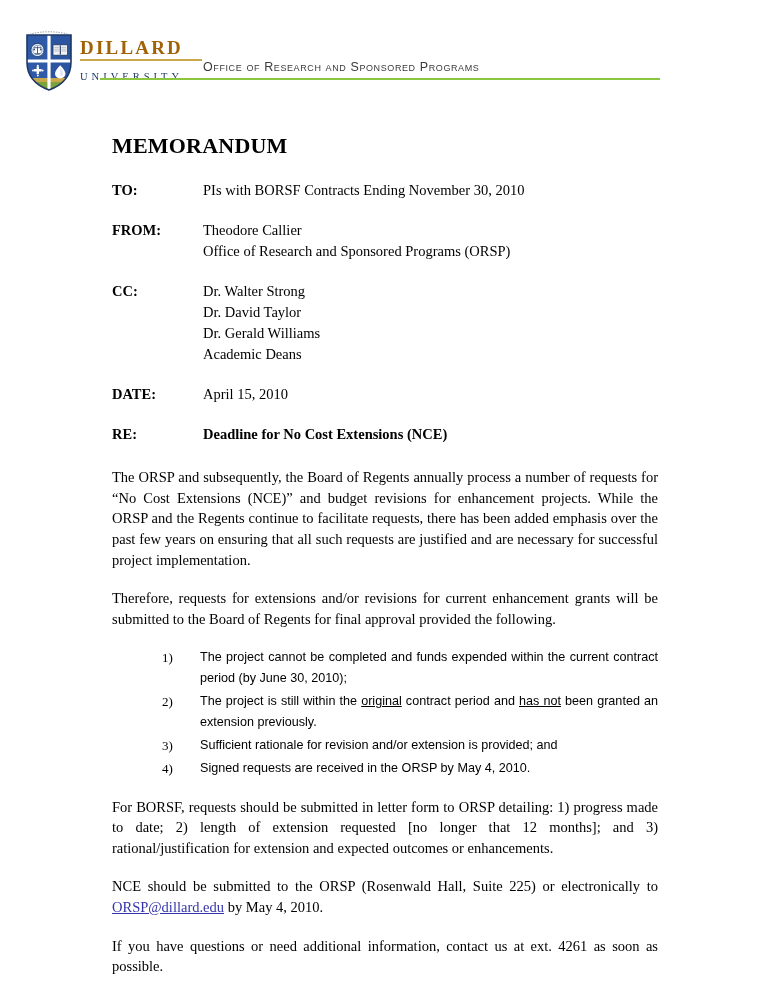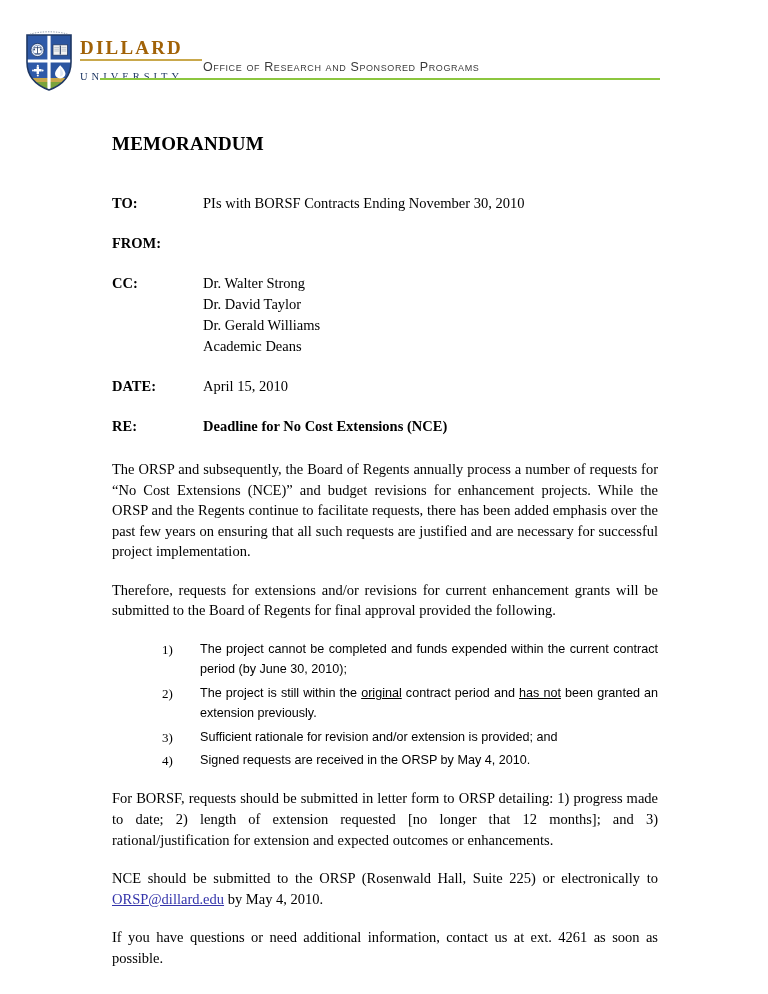--- a/index.html
+++ b/index.html
@@ -103,22 +103,22 @@
 
   
   .doc {
     position: absolute;
     left: 112px;
     top: 134px;
     width: 546px;
   }
 
   h1.memo-title {
-    margin: 0 0 38px 0;
-    font-size: 19px;
+    margin: 0 0 22px 0;
+    font-size: 22px;
     font-weight: bold;
     letter-spacing: 0.2px;
     line-height: 1.1;
   }
 
   .field-row {
     display: flex;
     margin-bottom: 19px;
   }
   .field-label {
@@ -271,20 +271,24 @@
 
       <div class="field-row">
         <div class="field-label">TO:</div>
         <div class="field-values">
           <div>PIs with BORSF Contracts Ending November 30, 2010</div>
         </div>
       </div>
 
       <div class="field-row">
         <div class="field-label">FROM:</div>
+        <div class="field-values">
+          <div>Theodore Callier</div>
+          <div>Office of Research and Sponsored Programs (ORSP)</div>
+        </div>
       </div>
 
       <div class="field-row">
         <div class="field-label">CC:</div>
         <div class="field-values">
           <div>Dr. Walter Strong</div>
           <div>Dr. David Taylor</div>
           <div>Dr. Gerald Williams</div>
           <div>Academic Deans</div>
         </div>

